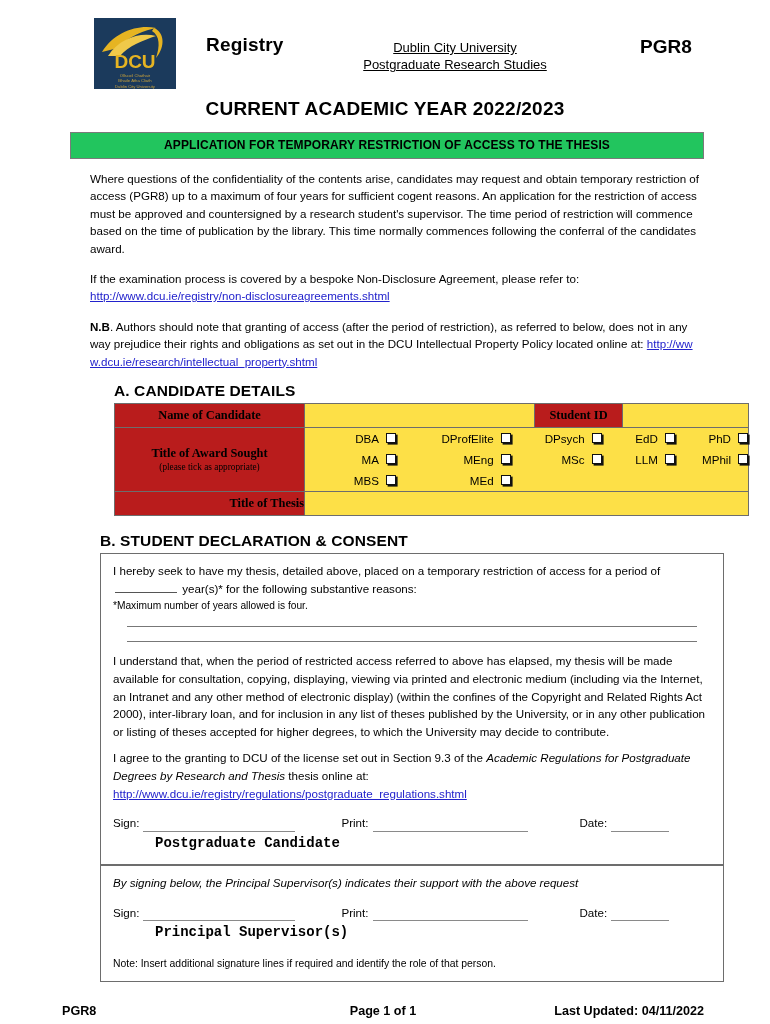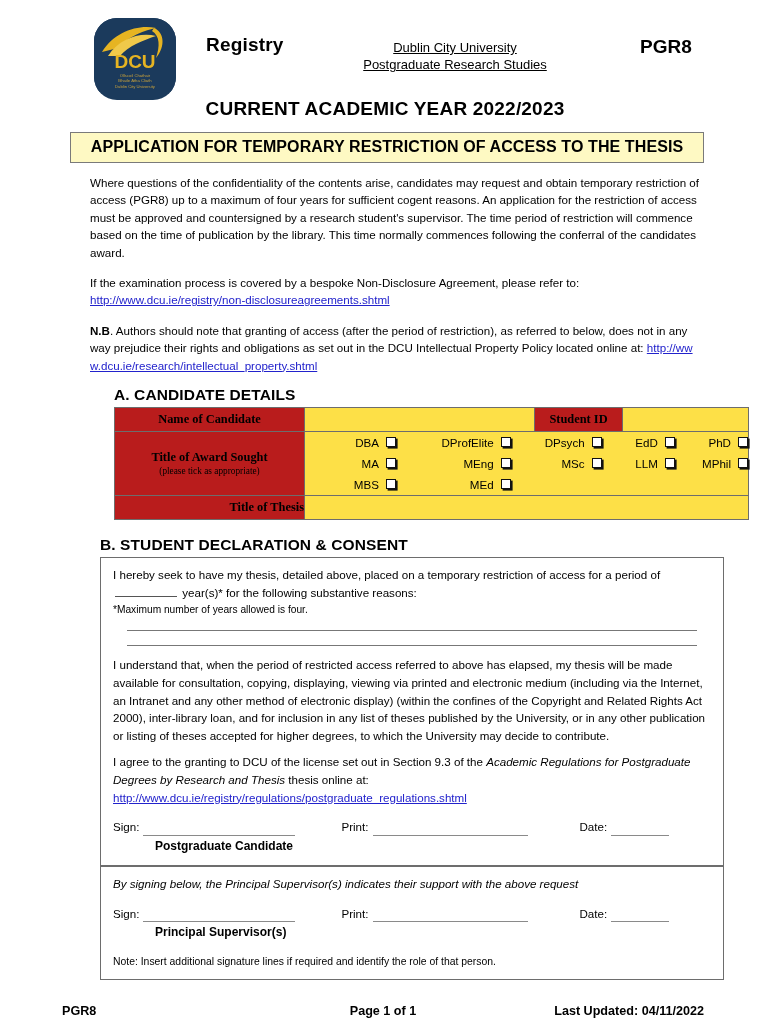--- a/index.html
+++ b/index.html
@@ -16,24 +16,23 @@
 
   
   .header {
     position: relative;
     height: 86px;
     margin: 8px 0 0 0;
   }
   .logo {
     position: absolute;
     left: 94px; top: 10px;
-    width: 82px; height: 82px;
+    width: 82px; height: 71px;
     background: #1b3a5c;
     overflow: hidden;
-    border-radius: 23px;
   }
   .logo svg { display: block; }
   .reg-title {
     position: absolute;
     left: 206px; top: 26px;
     font-size: 19px; font-weight: bold;
     letter-spacing: .2px;
   }
   .uni-block {
     position: absolute;
@@ -54,23 +53,23 @@
   .year-title {
     text-align: center;
     font-size: 19px;
     font-weight: bold;
     margin: 4px 0 12px 0;
     letter-spacing: .2px;
   }
   .app-banner {
     margin: 0 66px 0 70px;
     border: 1px solid #7a7a7a;
-    background: #fef9c3;
+    background: #22c55e;
     text-align: center;
-    font-size: 16px;
+    font-size: 12px;
     font-weight: bold;
     padding: 5px 4px 6px 4px;
     letter-spacing: .1px;
   }
 
   
   .body-wrap { margin: 0 68px 0 90px; }
   p.body { font-size: 11.6px; line-height: 1.50; margin: 11px 0 0 0; }
   p.body.tight { margin-top: 13px; }
   a.lnk, .lnk {
@@ -183,23 +182,24 @@
     margin-top: 12px;
   }
   .sigrow .lab { white-space: nowrap; }
   .sigline { border-bottom: 1px solid #8a8a8a; height: 12px; }
   .sl-sign { width: 152px; margin: 0 0 0 4px; }
   .sl-print { width: 155px; margin: 0 0 0 4px; }
   .sl-date { width: 58px; margin: 0 0 0 4px; }
   .gap-a { width: 46px; }
   .gap-b { width: 52px; }
   .sig-caption {
-    font-size: 12px;
+    font-size: 14px;
     font-weight: bold;
     margin: 1px 0 0 42px;
+    font-family: Liberation Mono, monospace;
   }
   .note-line {
     font-size: 10.4px;
     margin-top: 12px;
   }
   .cbox-intro { font-style: italic; font-size: 11.6px; margin: 0 0 4px 0; }
 
   
   .footer {
     position: absolute;

